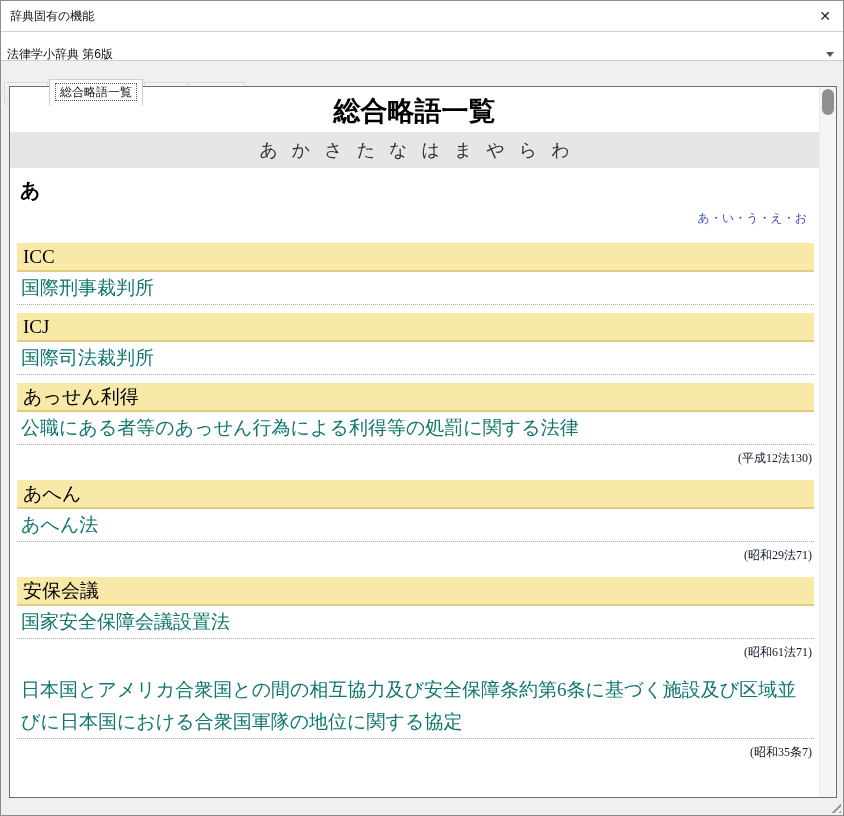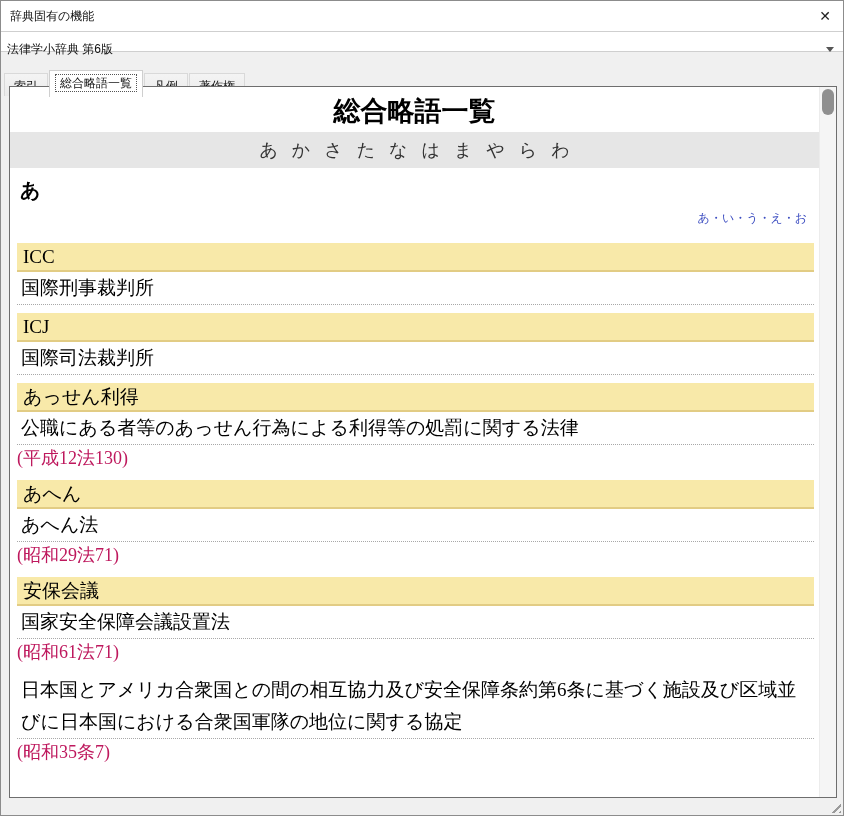--- a/index.html
+++ b/index.html
@@ -18,21 +18,21 @@
   
   .titlebar { height: 30px; background: #ffffff; display: flex; align-items: center; }
   .window-title { font-size: 12px; color: #111; padding-left: 9px; }
   .close-btn {
     margin-left: auto; width: 36px; height: 30px;
     display: flex; align-items: center; justify-content: center;
     font-size: 14px; color: #222;
   }
   
   .combo {
-    height: 21px; background: #fff;
+    height: 30px; background: #fff;
     border-top: 1px solid #cfcfcf; border-bottom: 1px solid #cfcfcf;
     display: flex; align-items: center;
     font-size: 12px; color: #111; padding: 16px 9px 0 6px;
   }
   .combo-arrow {
     margin-left: auto; width: 0; height: 0;
     border-left: 4px solid transparent; border-right: 4px solid transparent;
     border-top: 5px solid #555;
   }
   
@@ -78,23 +78,23 @@
   .subnav-link { color: #3b4cc0; }
   .entries { padding: 7px 5px 0 7px; }
   .entry { margin-bottom: 8px; }
   .entry-head {
     background: #f8e9a9; border-bottom: 2px solid #e2cc84;
     font-size: 19px; font-weight: normal; line-height: 25px;
     padding: 1px 0 1px 6px; color: #000;
   }
   .entry-body {
     font-size: 19px; line-height: 32px; padding-left: 4px;
-    border-bottom: 1px dotted #a8a8a8; color: #000000;
+    border-bottom: 1px dotted #a8a8a8; color: #0f766e;
   }
-  .entry-ref { font-size: 18px; line-height: 14px; padding: 6px 2px 7px 0; color: #be185d; }
+  .entry-ref { text-align: right; font-size: 12px; line-height: 14px; padding: 6px 2px 7px 0; color: #0f172a; }
   
   .resize-grip {
     position: absolute; right: 2px; bottom: 2px; width: 13px; height: 13px;
     background: repeating-linear-gradient(135deg, transparent 0 3px, #9a9a9a 3px 4.5px);
     clip-path: polygon(100% 0, 100% 100%, 0 100%);
   }
 </style>
 </head>
 <body>
 

